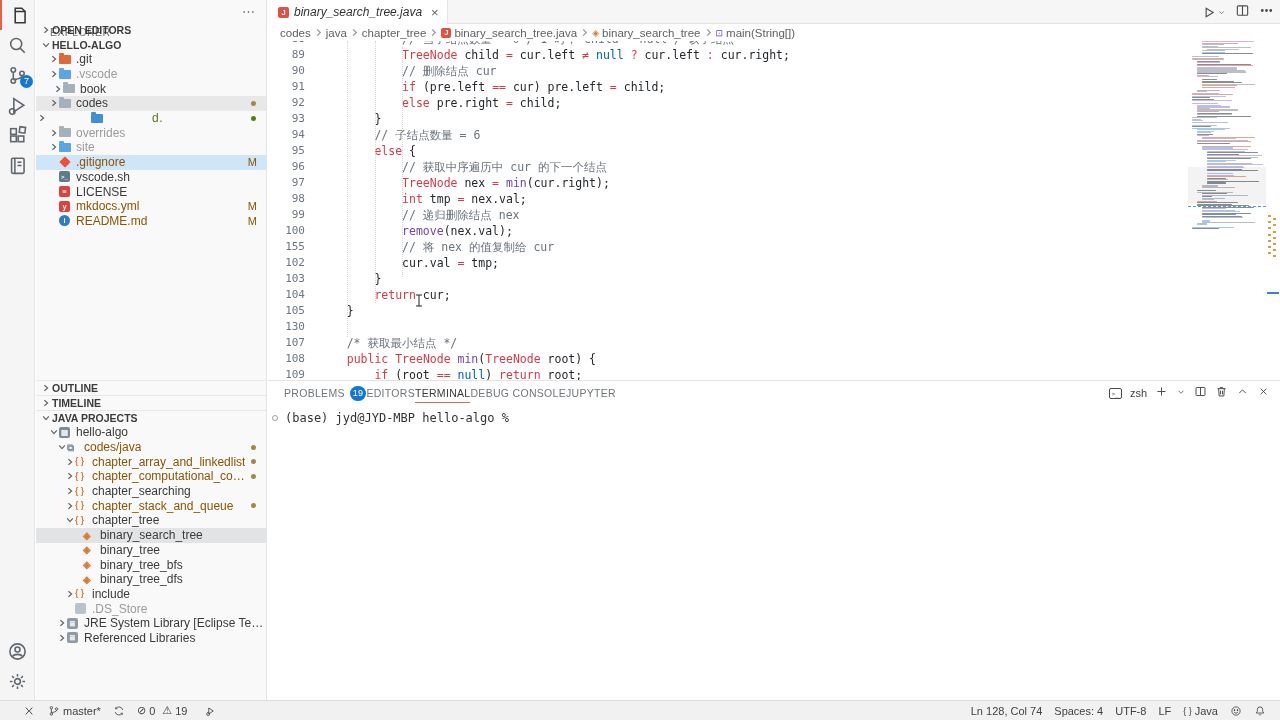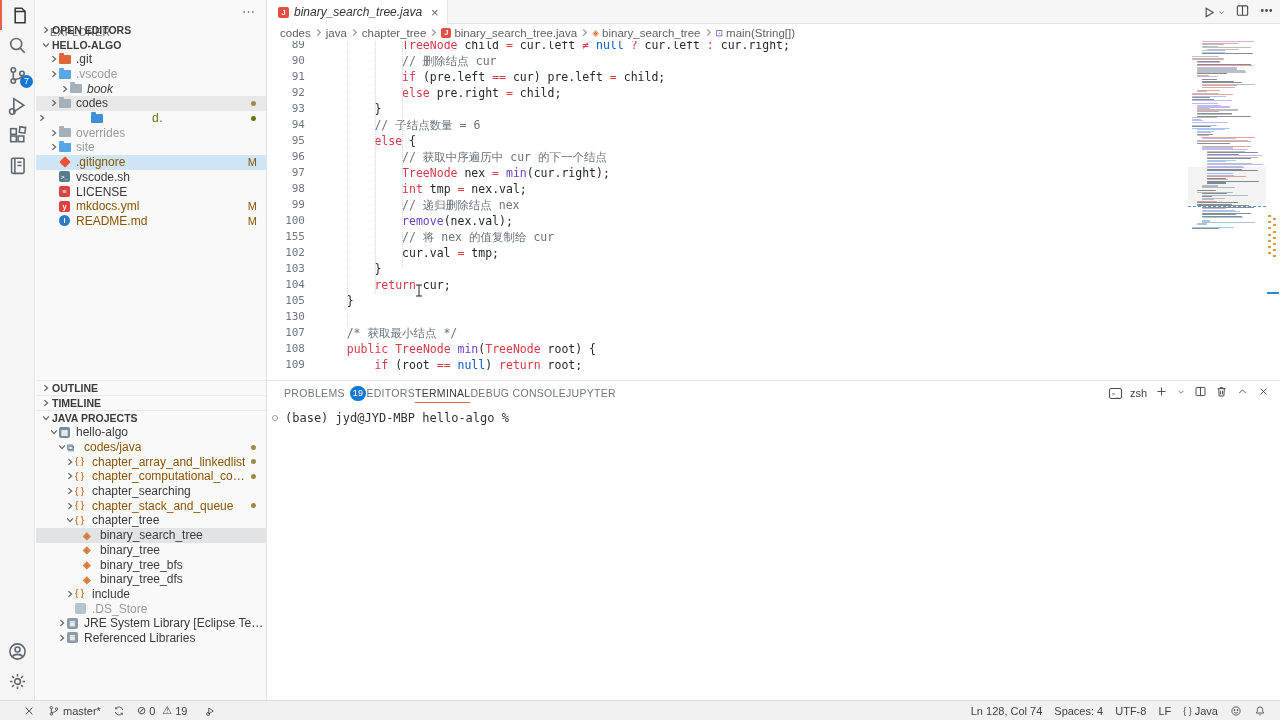--- a/index.html
+++ b/index.html
@@ -50,21 +50,21 @@
   .tab { display:flex; align-items:center; gap:5px; padding:0 8px 0 10px; background:#ffffff; border-right:1px solid #e4e4e4; height:24px; position:relative; z-index:2; margin-bottom:-1px; }
   .tab-label { font-style:italic; font-size:12px; color:#333; }
   .tab-close { color:#616161; font-size:13px; margin-left:4px; }
   #editor-actions { position:absolute; right:6px; top:0; height:24px; display:flex; align-items:center; gap:9px; }
   #editor-actions svg { width:15px; height:15px; stroke:#4c4c4c; fill:none; stroke-width:1.2; }
   #breadcrumb { position:absolute; left:0; top:24px; width:100%; height:17px; background:#fff; display:flex; align-items:center; padding-left:12px; font-size:11.5px; color:#616161; z-index:5; }
   .bc-item { display:flex; align-items:center; gap:3px; }
   .bc-sep svg { width:9px; height:9px; stroke:#9a9a9a; fill:none; stroke-width:1.4; margin:0 3px; }
   .bc-ico { font-size:9px; }
 
-  #codearea { position:absolute; left:0; top:31px; width:800px; height:339px; overflow:hidden; }
+  #codearea { position:absolute; left:0; top:41px; width:800px; height:339px; overflow:hidden; }
   #codelines { position:absolute; left:0; top:-10px; }
   .code-line { position:relative; height:16px; font-family:"DejaVu Sans Mono", monospace; font-size:11.5px; line-height:16px; }
   .ln { position:absolute; left:0; width:37px; text-align:right; color:#6e7781; font-size:11px; }
   .ct { position:absolute; left:51px; white-space:pre; color:#24292e; }
   .tk-k,.tk-o,.tk-t { color:#d73a49; }
   .tk-f { color:#6f42c1; }
   .tk-n { color:#005cc5; }
   .tk-c { color:#6a737d; }
   .tk-p { color:#24292e; }
   .iguide { position:absolute; width:0; border-left:1px dotted #d6d6d6; }
@@ -224,21 +224,21 @@
             <svg viewBox="0 0 10 10">
               <path d="M3 1.5l4 3.5-4 3.5"></path>
             </svg>
           </span>
           <span class="tico">
             <span class="folder" style="background: rgb(88, 166, 232);"></span>
           </span>
           <span class="tlabel ignored">.vscode</span>
           <span class="tspace"></span>
         </div>
-        <div class="trow" style="padding-left: 23px; font-style: italic;">
+        <div class="trow" style="padding-left: 16px;">
           <span class="twisty">
             <svg viewBox="0 0 10 10">
               <path d="M3 1.5l4 3.5-4 3.5"></path>
             </svg>
           </span>
           <span class="tico">
             <span class="folder" style="background: rgb(165, 177, 186);"></span>
           </span>
           <span class="tlabel">book</span>
           <span class="tspace"></span>

